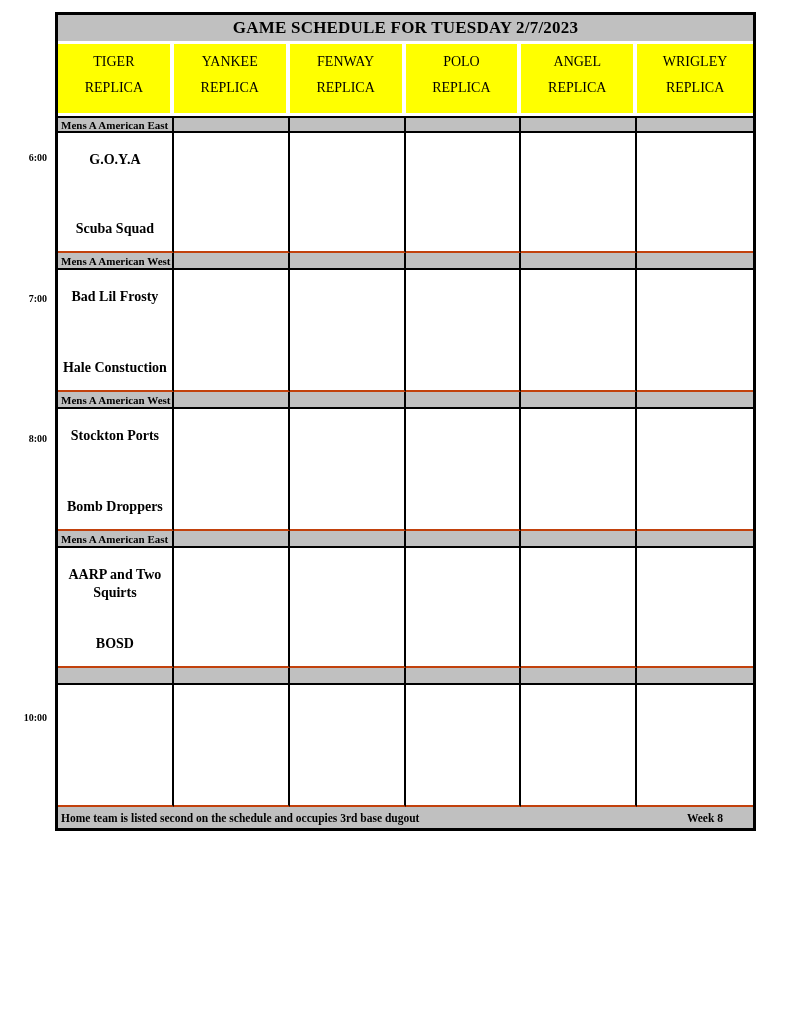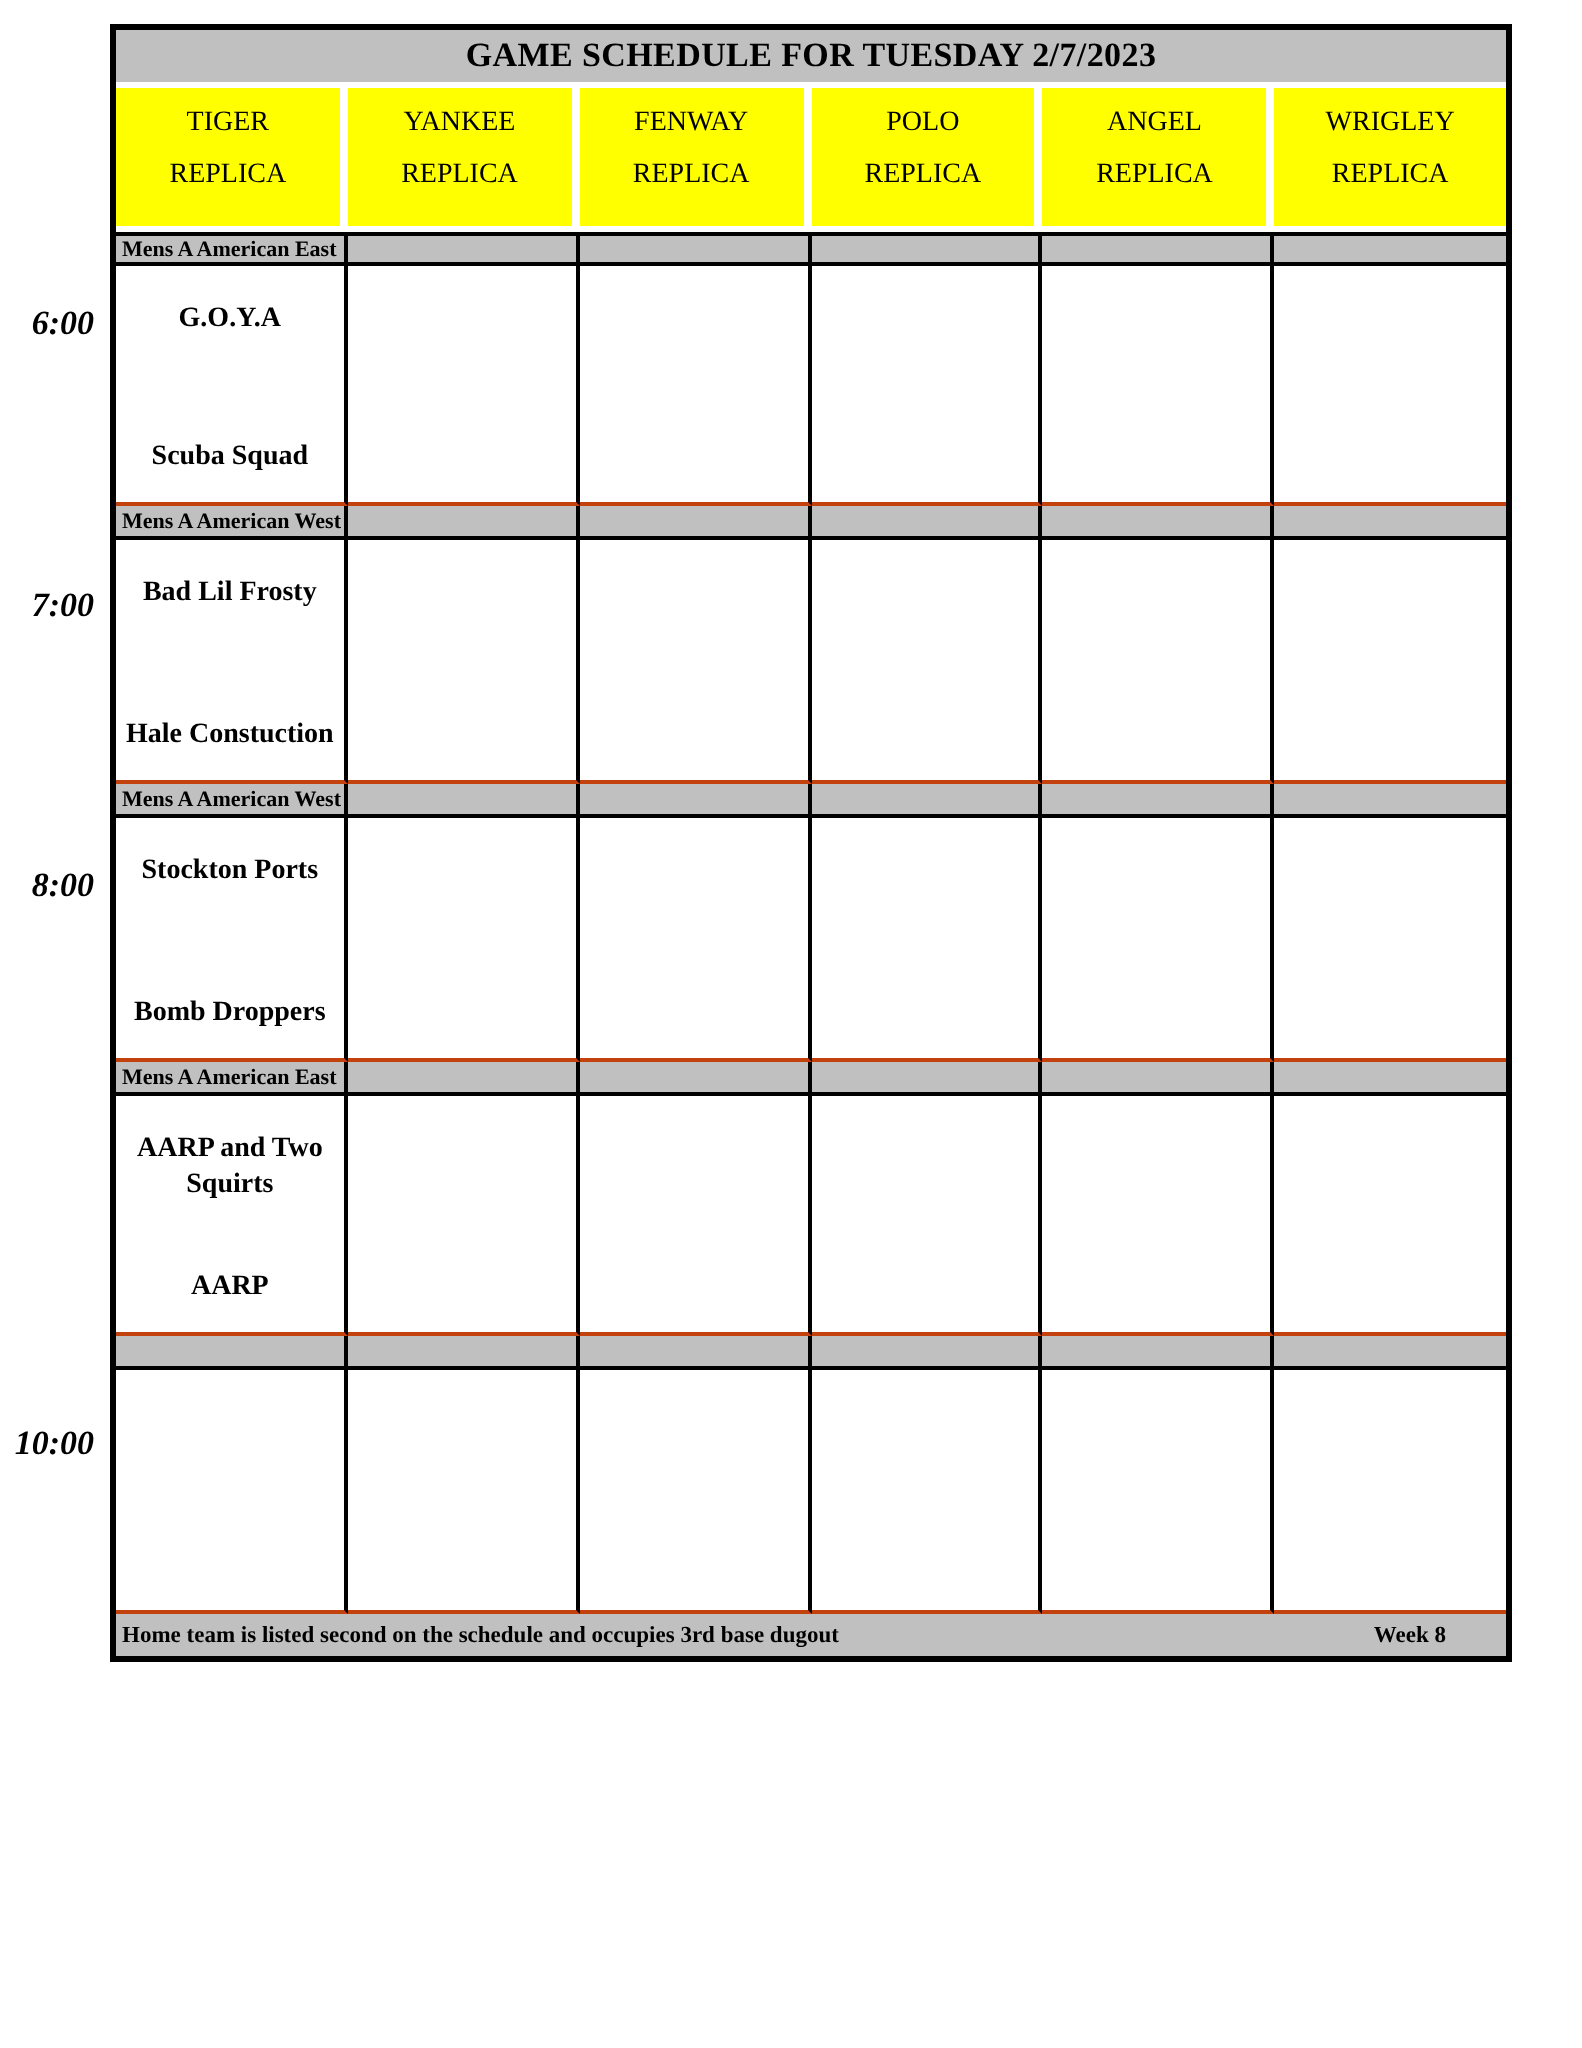--- a/index.html
+++ b/index.html
@@ -68,21 +68,21 @@
     background: #c0c0c0;
     display: flex; align-items: center; justify-content: space-between;
     font-weight: bold; font-size: 11.5px;
     padding: 0 30px 0 3px;
     white-space: nowrap; overflow: hidden;
   }
 
   .time {
     position: absolute; left: 0; width: 47px;
     text-align: right;
-    font-weight: bold; font-size: 17px; font-style: italic;
+    font-weight: bold; font-size: 10px;
   }
   .t0 { top: 152px; }
   .t1 { top: 293px; }
   .t2 { top: 433px; }
   .t3 { top: 572px; margin-left: 47px; }
   .t4 { top: 712px; }
 </style>
 </head>
 <body>
 
@@ -176,21 +176,21 @@
 
     <div class="band">Mens A American East</div>
     <div class="band"></div>
     <div class="band"></div>
     <div class="band"></div>
     <div class="band"></div>
     <div class="band lastcol"></div>
 
     <div class="game teamcol">
       <div>AARP and Two Squirts</div>
-      <div>AARP</div>
+      <div>BOSD</div>
     </div>
     <div class="game"></div>
     <div class="game"></div>
     <div class="game"></div>
     <div class="game"></div>
     <div class="game lastcol"></div>
 
     <div class="band"></div>
     <div class="band"></div>
     <div class="band"></div>

